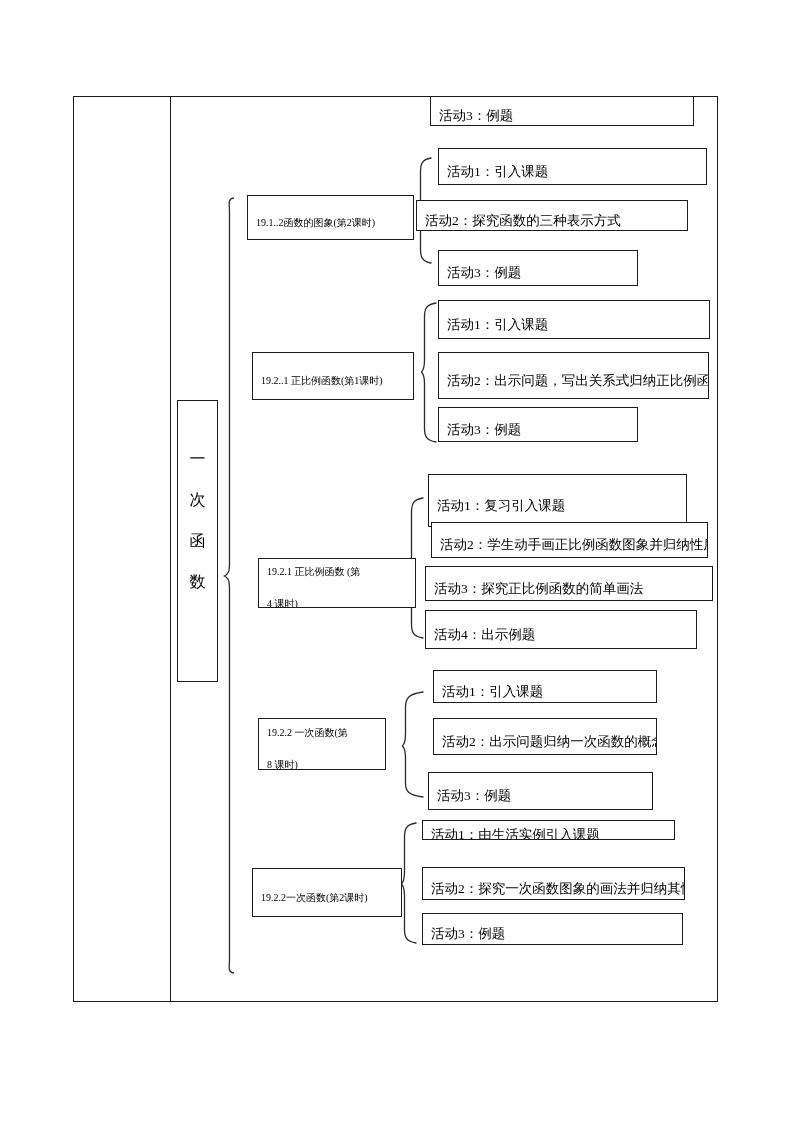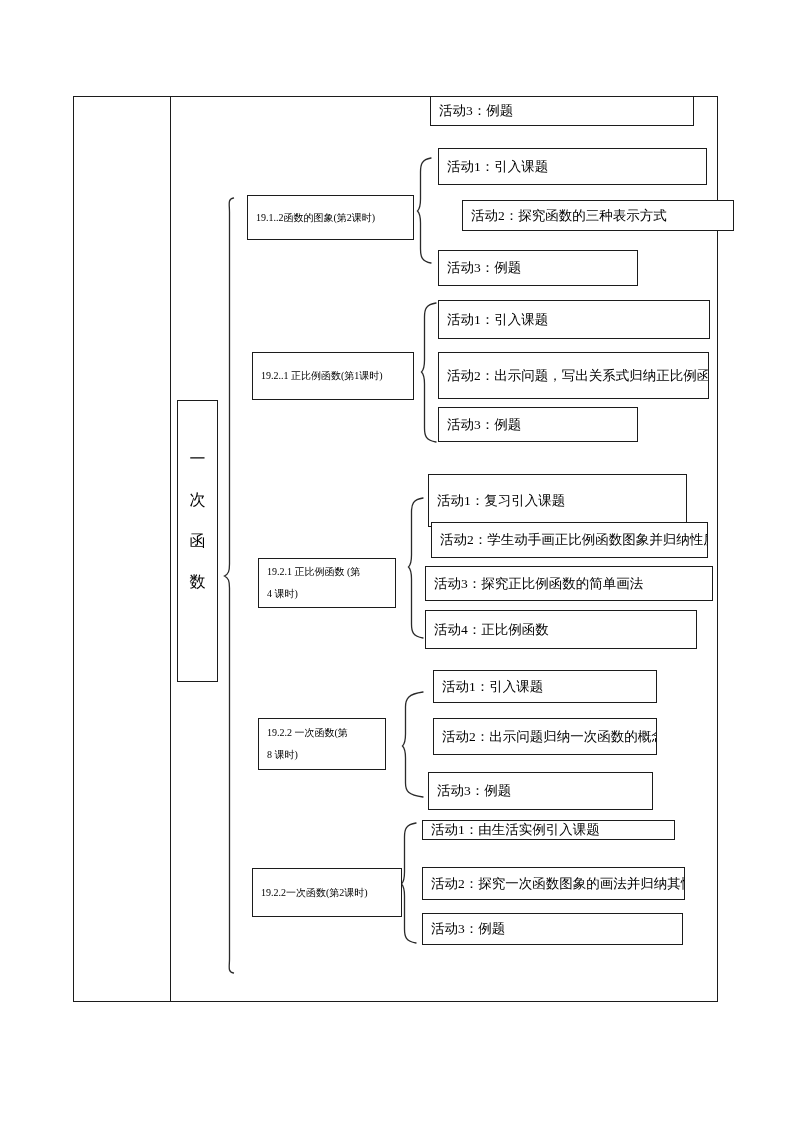--- a/index.html
+++ b/index.html
@@ -21,21 +21,21 @@
   }
   .braces{position:absolute;left:0;top:0;pointer-events:none;}
   .bx{
     position:absolute;background:#ffffff;border:1px solid #1c1c1c;
     box-sizing:border-box;
     display:flex;flex-direction:column;justify-content:center;
     padding:0 4px 0 8px;
     font-size:13.5px;line-height:22px;
     white-space:nowrap;overflow:hidden;
   }
-  .bx .t{display:block;}
+  .bx .t{display:block;margin-top:10px;}
   .lesson{font-size:10px;}
   .title-bx{
     position:absolute;left:177px;top:400px;width:41px;height:282px;
     border:1px solid #1c1c1c;box-sizing:border-box;background:#ffffff;
     display:flex;flex-direction:column;align-items:center;
     padding-top:50px;gap:25px;
     font-size:16px;line-height:16px;letter-spacing:0;
   }
   .title-bx .ch{display:block;}
 </style>
@@ -66,55 +66,55 @@
   <div class="bx" style="left:430px;top:96px;width:264px;height:30px">
     <span class="t">活动3：例题</span>
   </div>
 
   <div class="bx lesson" style="left:247px;top:195px;width:167px;height:45px">
     <span class="t">19.1..2函数的图象(第2课时)</span>
   </div>
   <div class="bx" style="left:438px;top:148px;width:269px;height:37px">
     <span class="t">活动1：引入课题</span>
   </div>
-  <div class="bx" style="left:462px;top:200px;width:272px;height:31px">
+  <div class="bx" style="left:416px;top:200px;width:272px;height:31px">
     <span class="t">活动2：探究函数的三种表示方式</span>
   </div>
   <div class="bx" style="left:438px;top:250px;width:200px;height:36px">
     <span class="t">活动3：例题</span>
   </div>
 
   <div class="bx lesson" style="left:252px;top:352px;width:162px;height:48px">
     <span class="t">19.2..1 正比例函数(第1课时)</span>
   </div>
   <div class="bx" style="left:438px;top:300px;width:272px;height:39px">
     <span class="t">活动1：引入课题</span>
   </div>
   <div class="bx" style="left:438px;top:352px;width:271px;height:47px;line-height:23px">
     <span class="t">活动2：出示问题，写出关系式归纳正比例函数</span>
   </div>
   <div class="bx" style="left:438px;top:407px;width:200px;height:35px">
     <span class="t">活动3：例题</span>
   </div>
 
-  <div class="bx lesson" style="left:258px;top:558px;width:138px;height:50px">
+  <div class="bx lesson" style="left:258px;top:558px;width:158px;height:50px">
     <span class="t">19.2.1 正比例函数 (第</span>
     <span class="t">4 课时)</span>
   </div>
   <div class="bx" style="left:428px;top:474px;width:259px;height:53px">
     <span class="t">活动1：复习引入课题</span>
   </div>
   <div class="bx" style="left:431px;top:522px;width:277px;height:36px">
     <span class="t">活动2：学生动手画正比例函数图象并归纳性质</span>
   </div>
   <div class="bx" style="left:425px;top:566px;width:288px;height:35px">
     <span class="t">活动3：探究正比例函数的简单画法</span>
   </div>
   <div class="bx" style="left:425px;top:610px;width:272px;height:39px">
-    <span class="t">活动4：正比例函数</span>
+    <span class="t">活动4：出示例题</span>
   </div>
 
   <div class="bx lesson" style="left:258px;top:718px;width:128px;height:52px">
     <span class="t">19.2.2 一次函数(第</span>
     <span class="t">8 课时)</span>
   </div>
   <div class="bx" style="left:433px;top:670px;width:224px;height:33px">
     <span class="t">活动1：引入课题</span>
   </div>
   <div class="bx" style="left:433px;top:718px;width:224px;height:37px">

